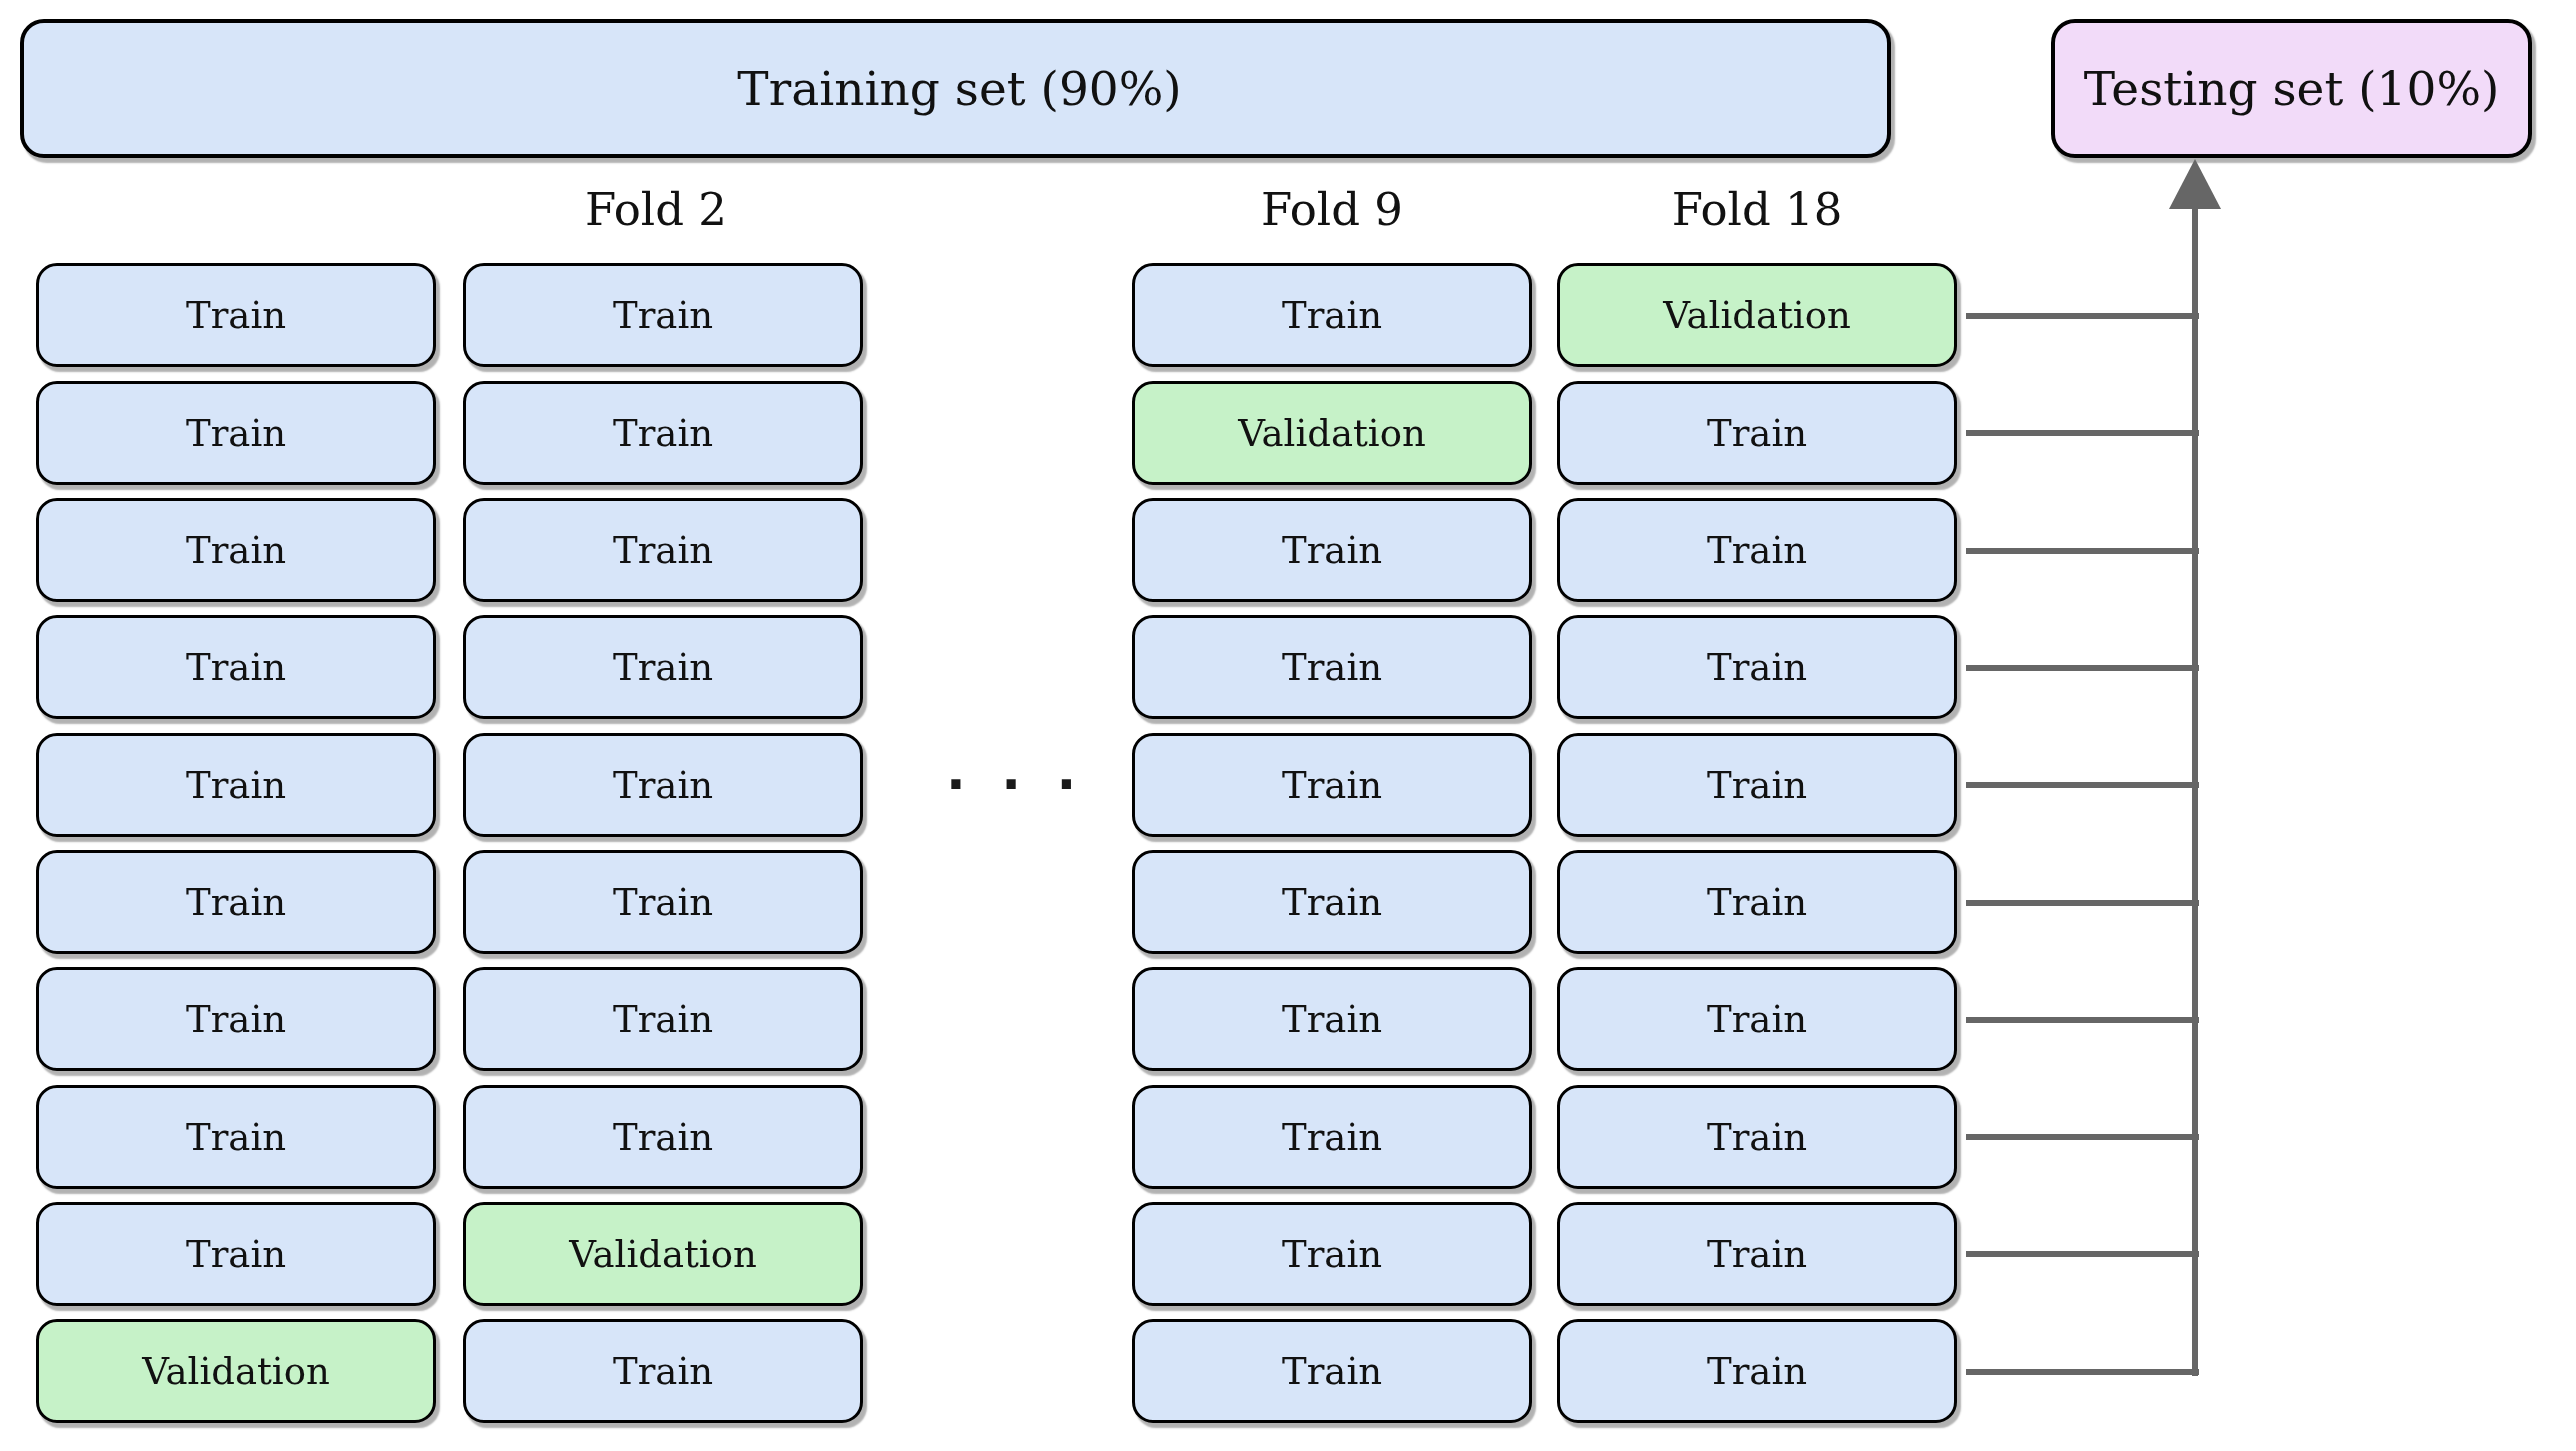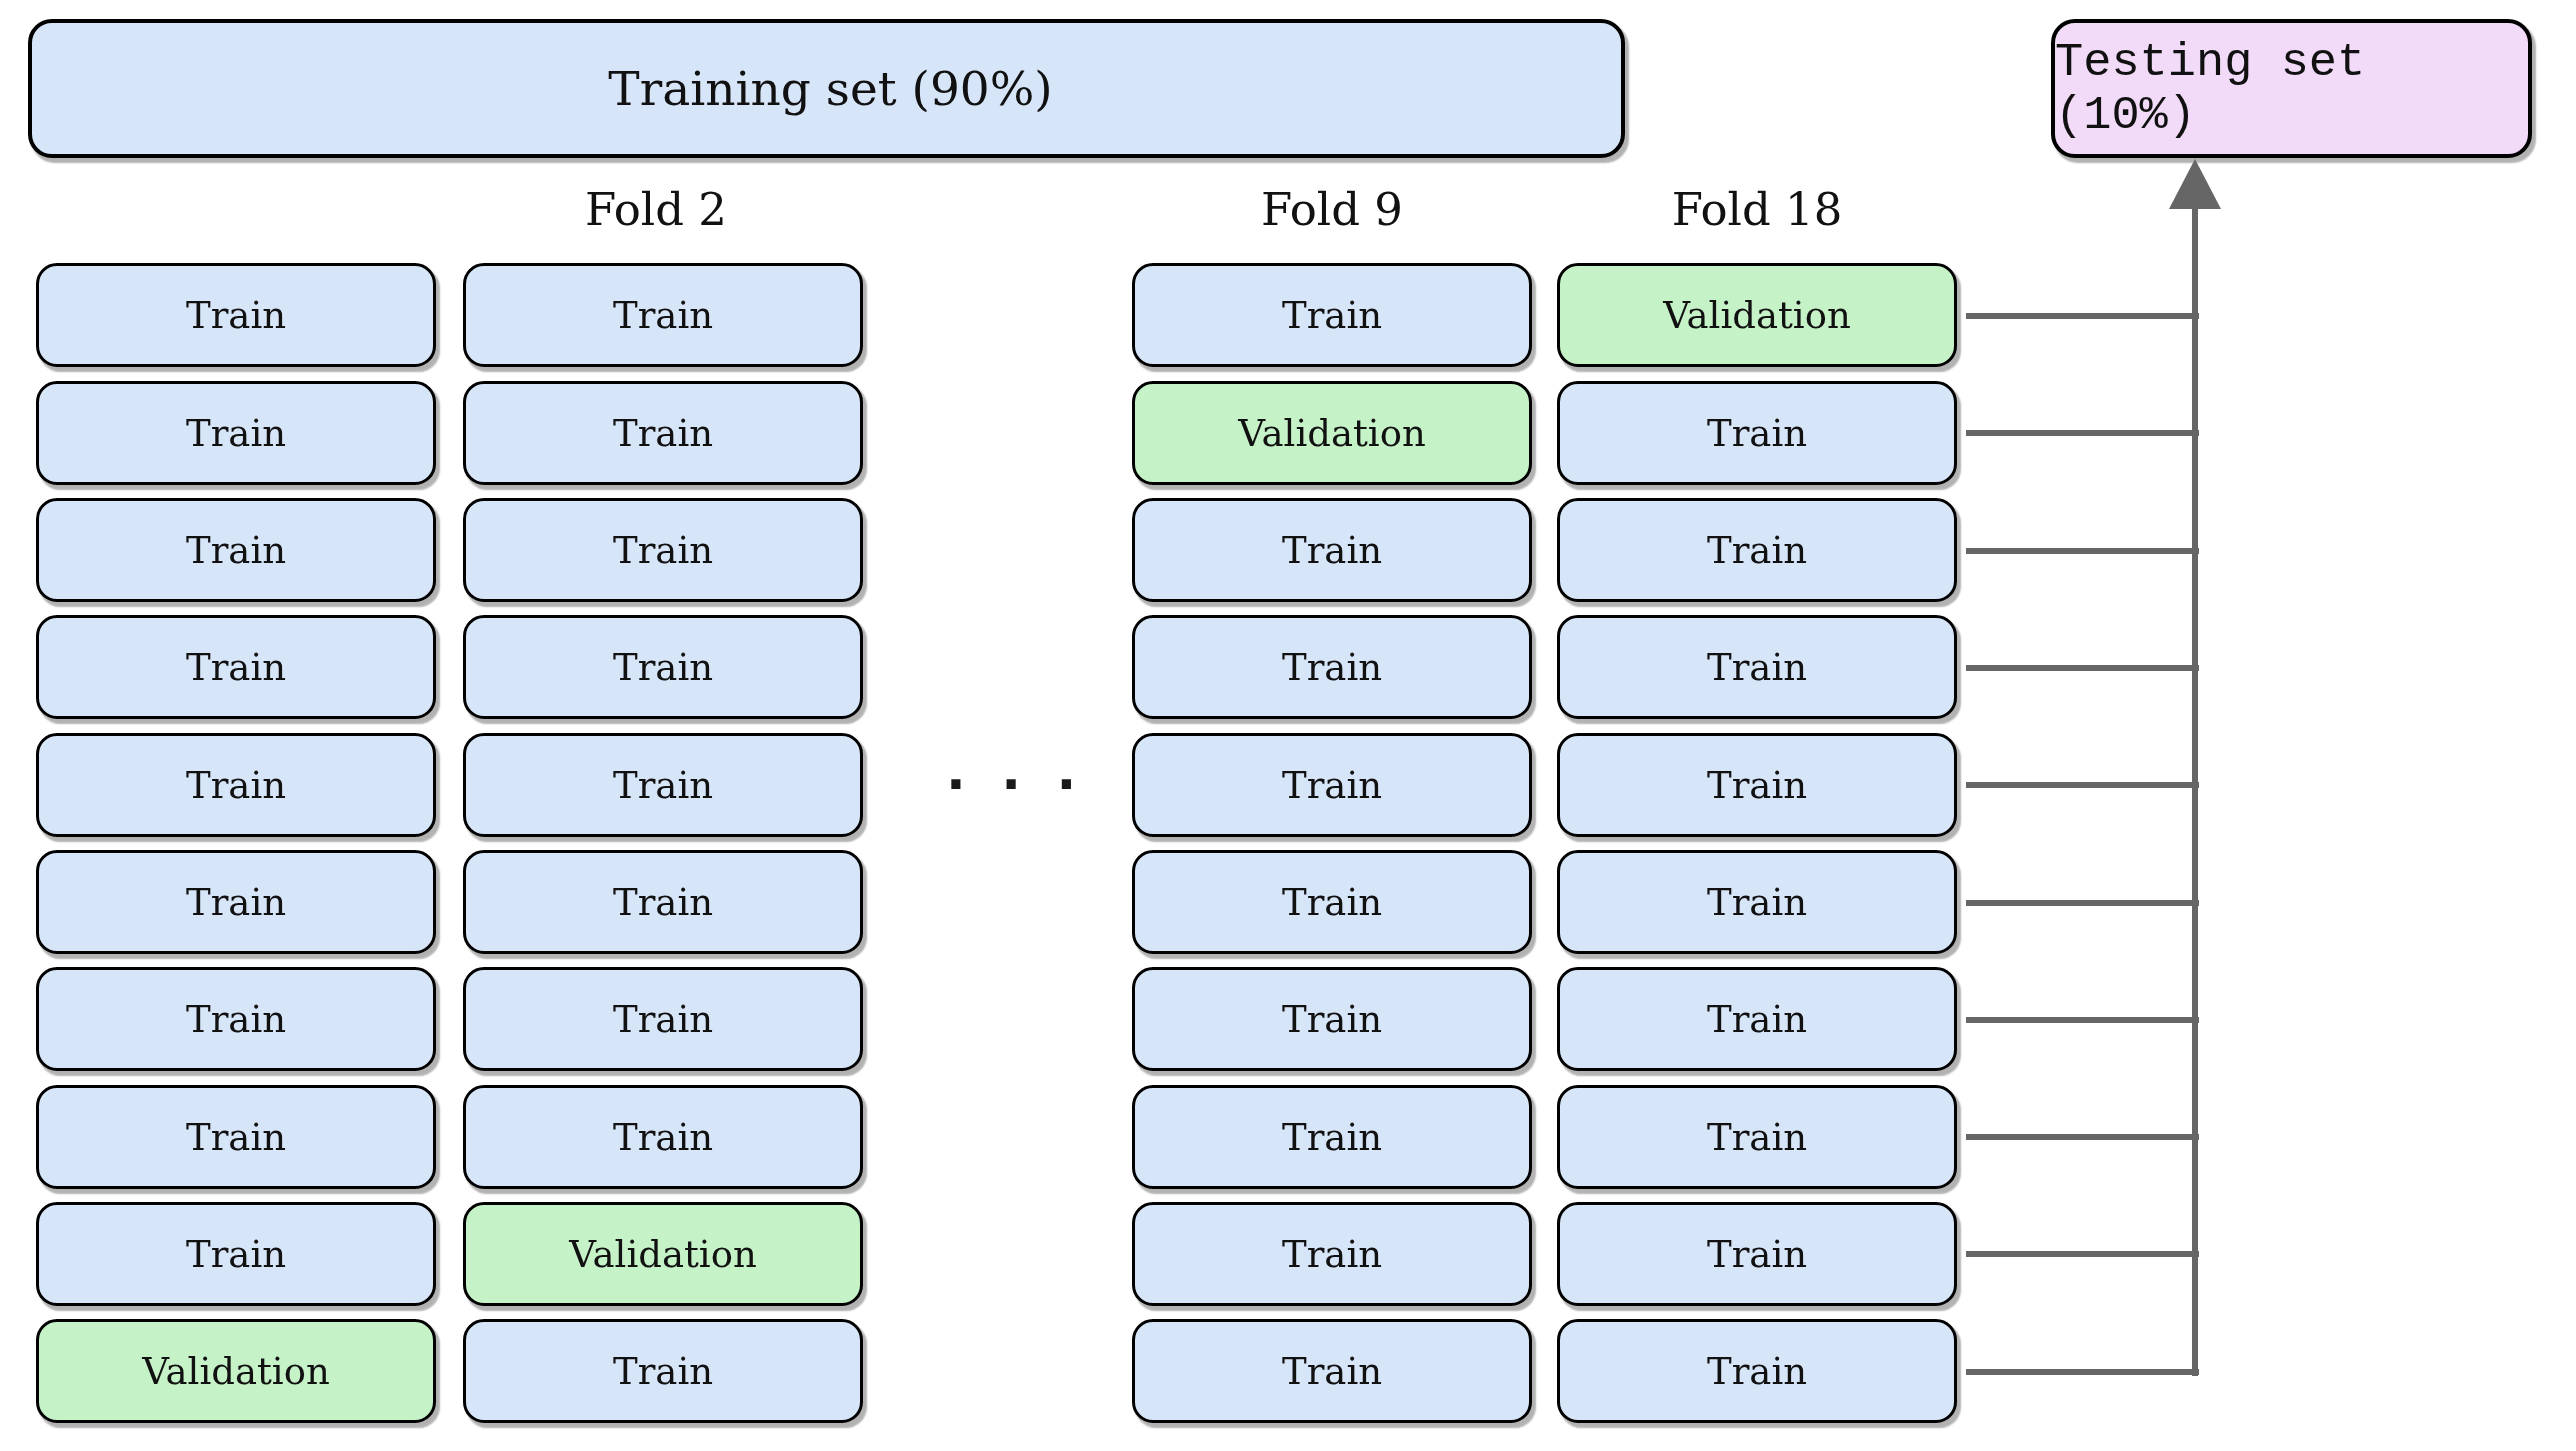--- a/index.html
+++ b/index.html
@@ -18,22 +18,22 @@
     top: 19px;
     height: 139px;
     border: 4.3px solid #000000;
     border-radius: 24px;
     display: flex;
     align-items: center;
     justify-content: center;
     font-size: 47px;
     box-shadow: 3.5px 4.3px 1.7px rgba(0,0,0,0.30);
   }
-  .bigbox--training { left: 28px;  width: 1597px; padding-left: 8px; }
-  .bigbox--testing  { left: 2051px; width: 481px; font-family: Liberation Mono, monospace; }
+  .bigbox--training { left: 20px;  width: 1871px; padding-left: 8px; }
+  .bigbox--testing  { left: 2051px; width: 481px; }
   .fold-header {
     position: absolute;
     top: 179px;
     width: 400px;
     text-align: center;
     font-size: 45px;
     line-height: 61px;
   }
   .cell {
     position: absolute;

